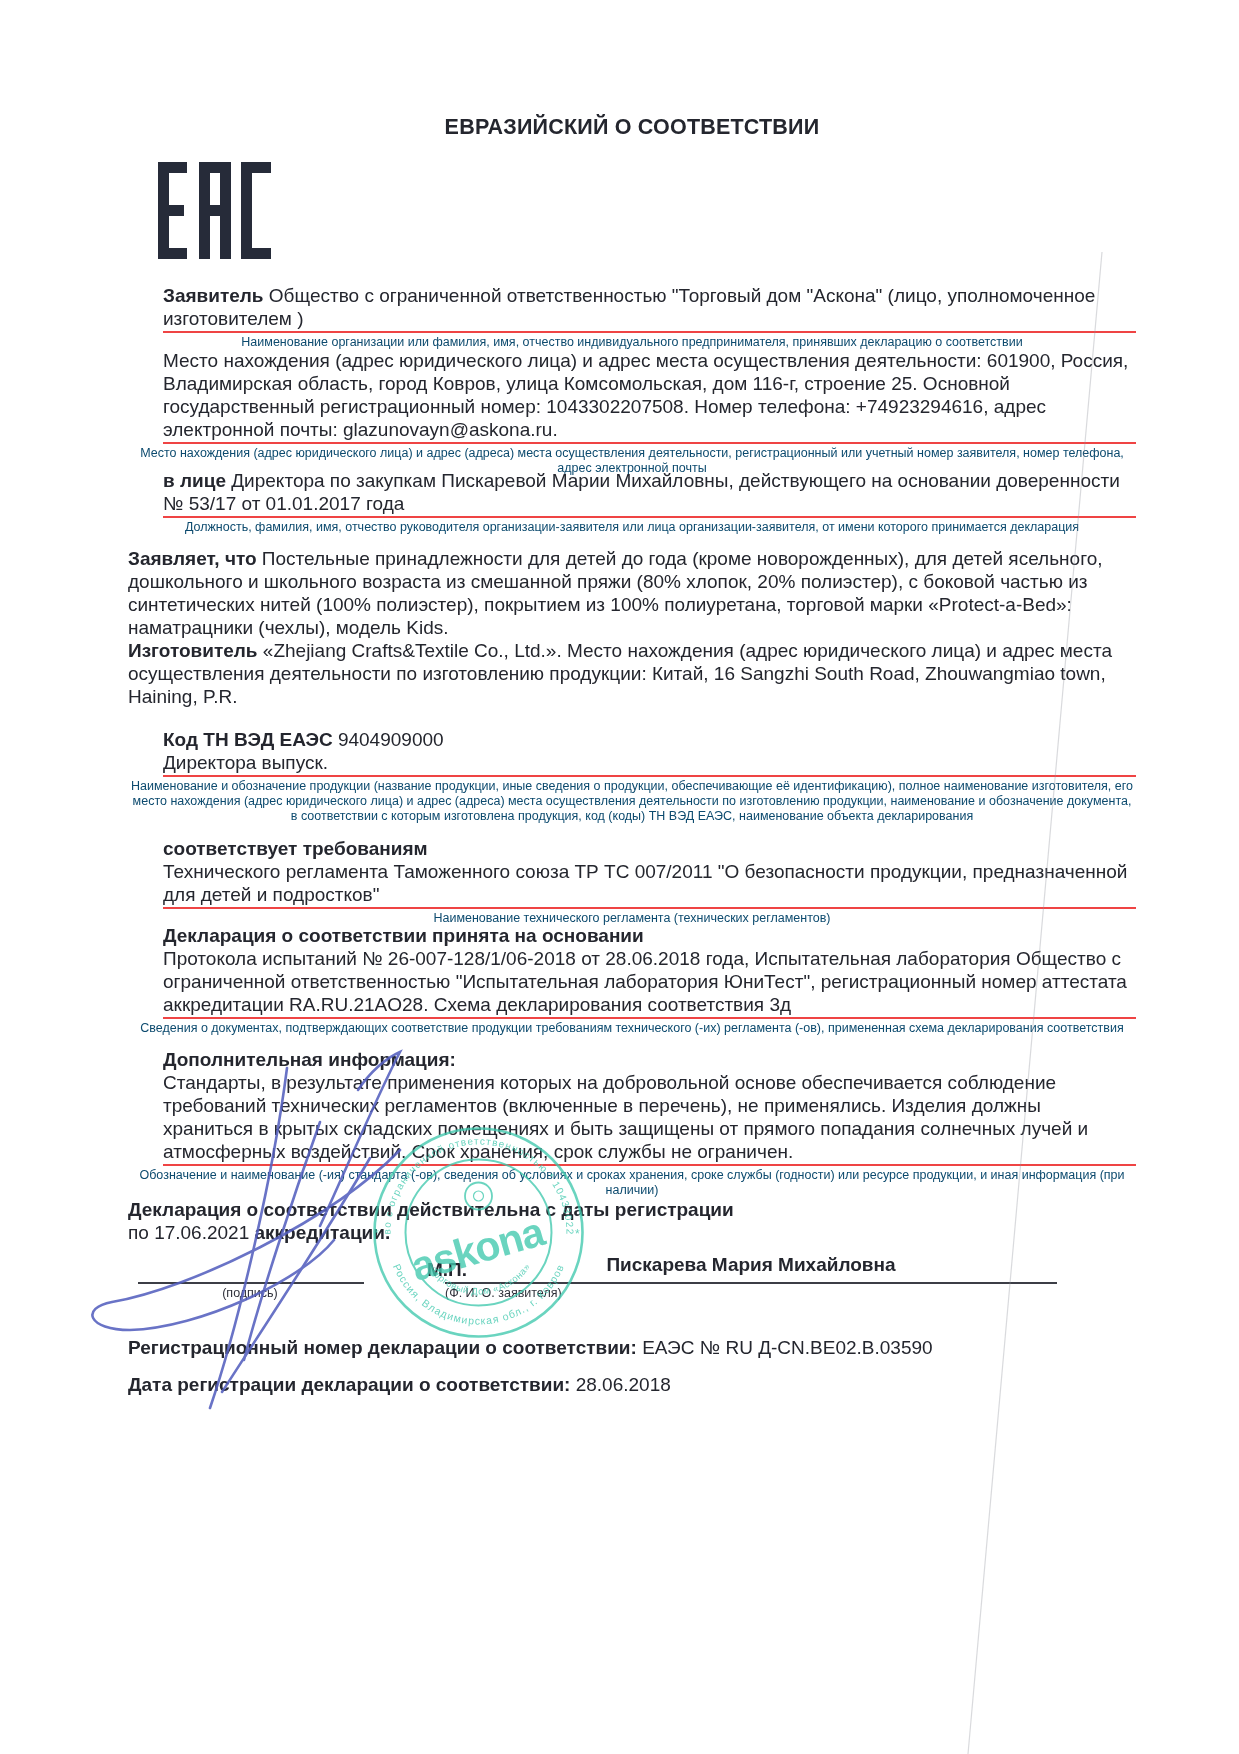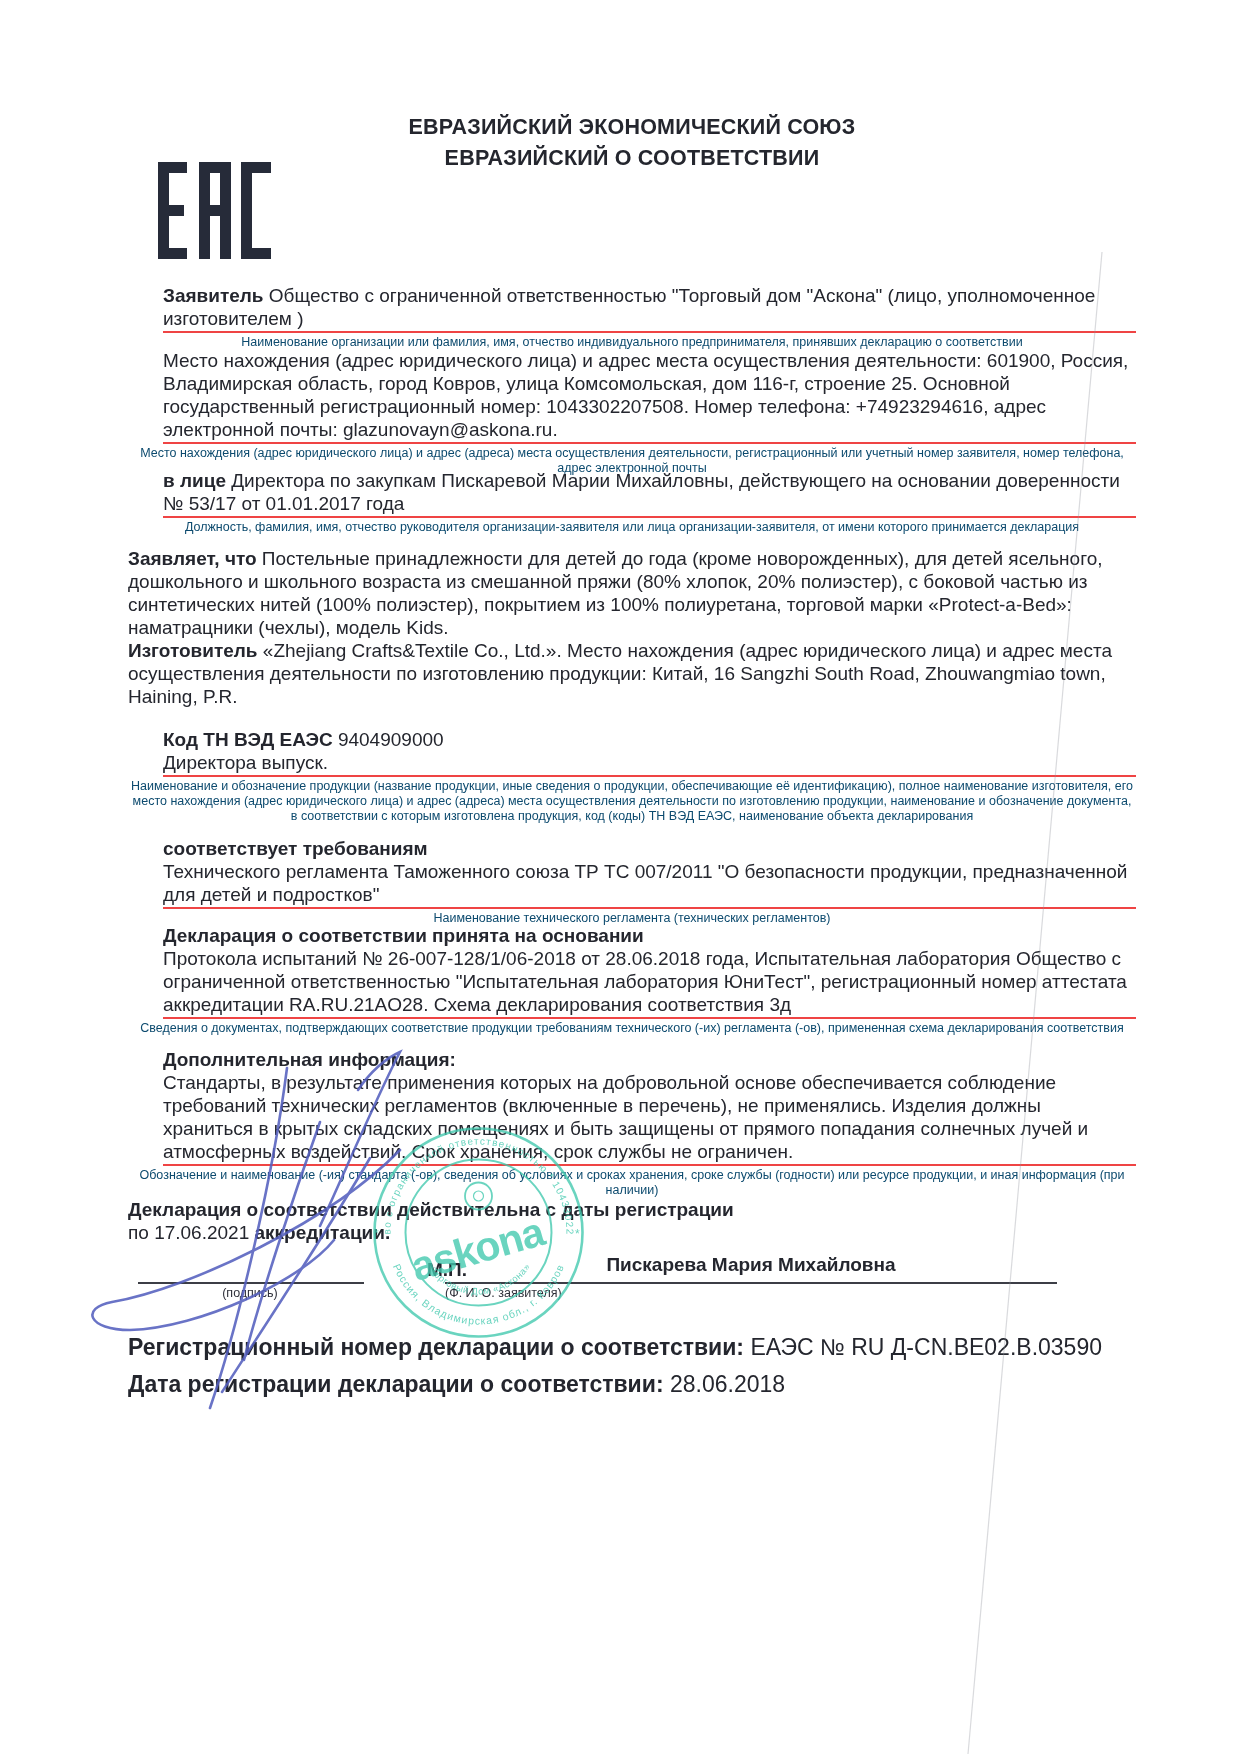--- a/index.html
+++ b/index.html
@@ -10,21 +10,21 @@
   .titles{
     position:absolute; left:128px; top:112px; width:1008px;
     text-align:center; font-weight:bold; font-size:21.5px; line-height:31px;
     letter-spacing:.2px;
   }
   .eac{position:absolute; left:158px; top:162px;}
   .sec{position:absolute; left:128px; width:1008px; font-size:19px; line-height:23px;}
   .u{border-bottom:2px solid #ef4444; padding-bottom:1px;margin-left:35px;}
   .hint{font-size:12.5px; line-height:15px; text-align:center; color:#0c4a6e; margin-top:2px;}
   b,.b{font-weight:bold;}
-  .footer-line{position:absolute; left:128px; width:1008px; font-size:23px; line-height:23px;}
+  .footer-line{position:absolute; left:128px; width:1008px; font-size:19px; line-height:23px;}
   
   .sigrow{position:absolute; left:128px; top:1253px; width:1008px; height:60px; font-size:19px;}
   .sig-line-left{position:absolute; left:10px; top:29px; width:226px; border-top:2px solid #3c3e46;}
   .sig-caption{position:absolute; left:42px; top:33px; width:160px; text-align:center; font-size:12.5px; color:#2f313a;}
   .mp{position:absolute; left:255px; top:6px; font-weight:bold;padding-left:44px;}
   .name-label{position:absolute; left:317px; top:1px; width:612px; text-align:center;font-weight:bold;}
   .sig-line-right{position:absolute; left:317px; top:29px; width:612px; border-top:2px solid #3c3e46;}
   .name-caption{position:absolute; left:317px; top:33px; width:612px; text-align:left; font-size:12.5px; color:#2f313a;}
   .stamp{position:absolute; left:366px; top:1120px; opacity:.78;}
   .ink{position:absolute; left:70px; top:1030px; opacity:.88;}
@@ -47,21 +47,20 @@
         <rect x="41" y="0" width="32" height="11"></rect>
           <rect x="41" y="43" width="32" height="11"></rect>
         <rect x="83" y="0" width="11" height="97"></rect>
           <rect x="83" y="0" width="30" height="11"></rect>
         <rect x="83" y="86" width="30" height="11"></rect>
       </g>
     </svg>
   </div>
 
   <div class="titles">
-    <div>ЕВРАЗИЙСКИЙ ЭКОНОМИЧЕСКИЙ СОЮЗ</div>
     <div>ЕВРАЗИЙСКИЙ О СООТВЕТСТВИИ</div>
   </div>
 
   <div class="sec" style="top:284px">
     <div class="u"><b>Заявитель</b><span> Общество с ограниченной ответственностью "Торговый дом "Аскона" (лицо, уполномоченное изготовителем )</span></div>
     <div class="hint">Наименование организации или фамилия, имя, отчество индивидуального предпринимателя, принявших декларацию о соответствии</div>
   </div>
 
   <div class="sec" style="top:349px">
     <div class="u">Место нахождения (адрес юридического лица) и адрес места осуществления деятельности: 601900, Россия, Владимирская область, город Ковров, улица Комсомольская, дом 116-г, строение 25. Основной государственный регистрационный номер: 1043302207508. Номер телефона: +74923294616, адрес электронной почты: glazunovayn@askona.ru.</div>

